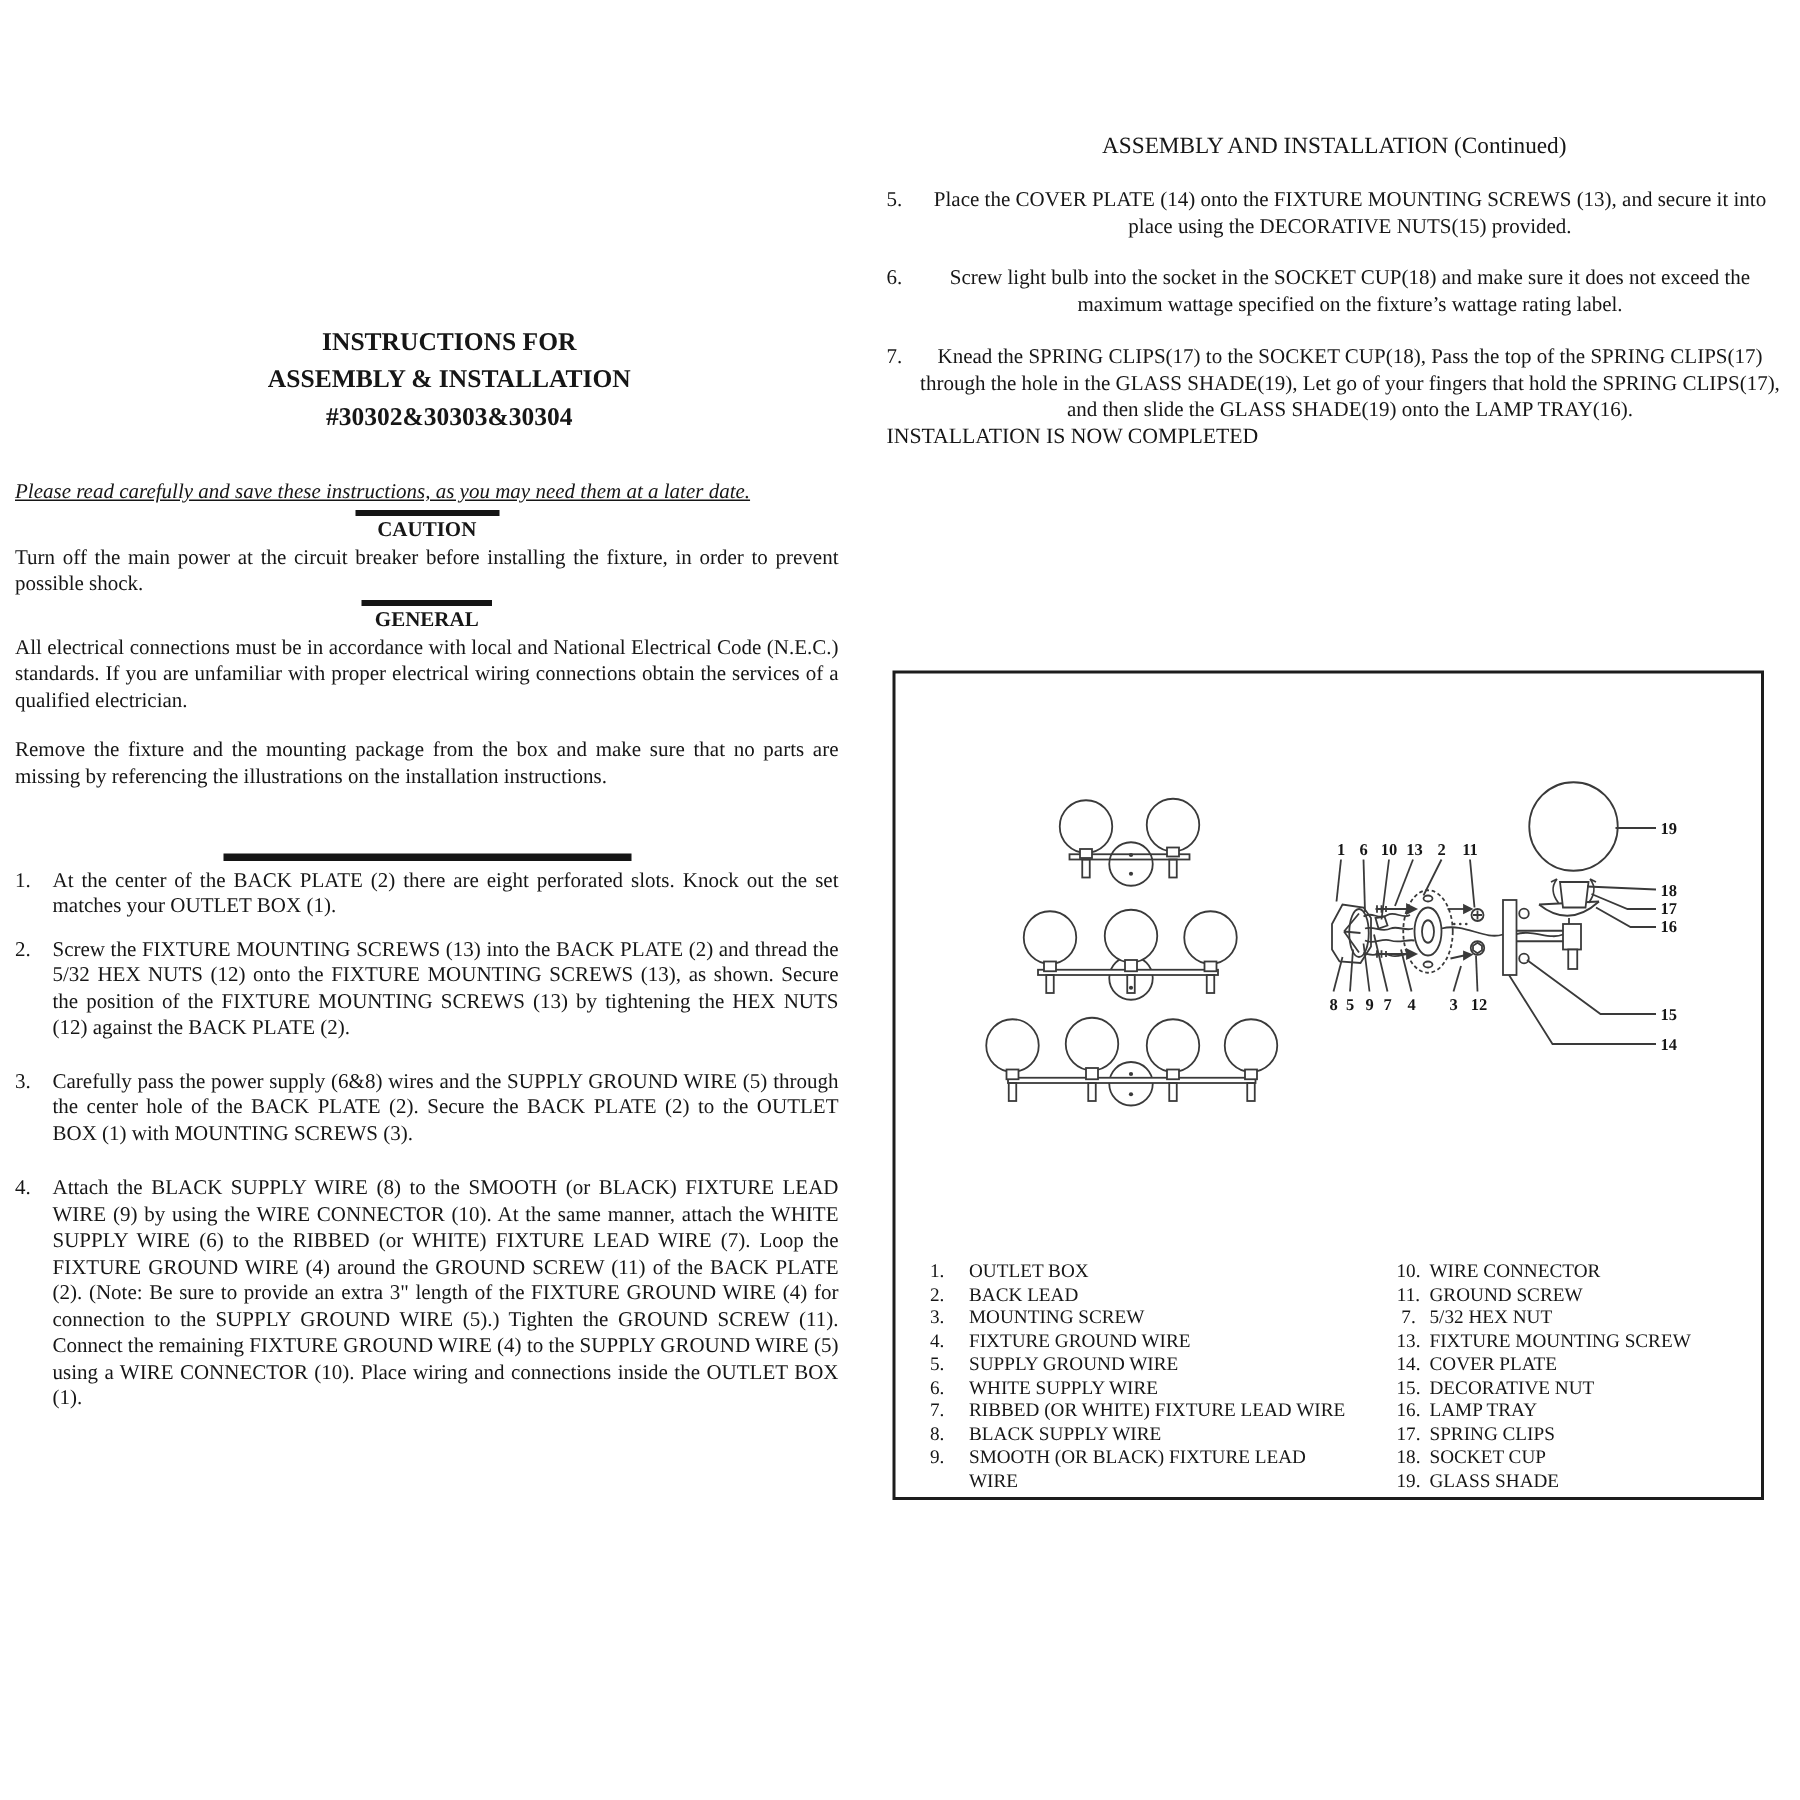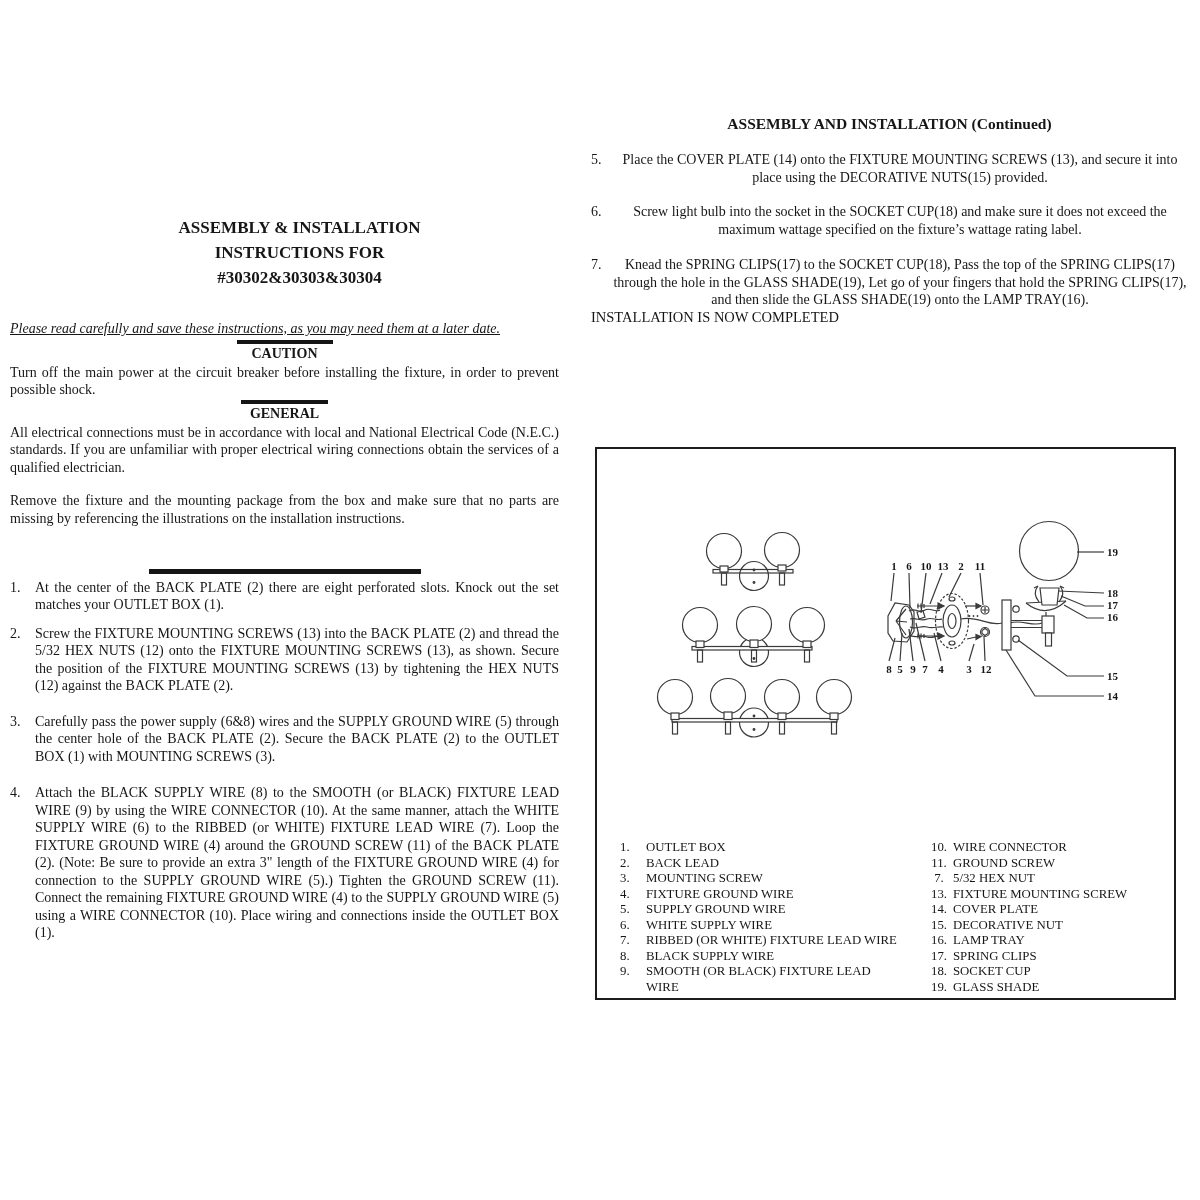--- a/index.html
+++ b/index.html
@@ -17,21 +17,21 @@
   .h2{text-align:center;font-weight:bold;font-size:14px;line-height:20px;}
   .para{font-size:14px;line-height:17.5px;text-align:justify;}
   .mt16{margin-top:16px;}
   .li{display:flex;font-size:14px;line-height:17.5px;}
   .li .n{flex:none;width:25px;}
   .li .t{flex:1 1 auto;text-align:justify;}
   .li1{margin-top:5px;} .li2{margin-top:11px;} .li3{margin-top:18px;} .li4{margin-top:19px;}
 
   
   .colR{position:absolute;left:591px;top:0;width:597px;}
-  .h2c{margin-top:114px;text-align:center;font-weight:bold;font-size:15.5px;line-height:20px;}
+  .h2c{margin-top:88px;text-align:center;font-weight:normal;font-size:15.5px;line-height:20px;}
   .colR .li .n{width:21px;}
   .colR .li .t{text-align:center;}
   .r5{margin-top:17px;} .r6{margin-top:17px;} .r7{margin-top:18px;}
   .completed{font-size:14.5px;line-height:17.5px;}
 
   
   .figbox{position:absolute;left:595px;top:447px;width:581px;height:553px;border:2px solid #1c1c1c;box-sizing:border-box;background:#fff;}
   .figbox svg{position:absolute;left:0;top:0;}
   .figbox svg text{font-family:"Liberation Serif",serif;font-size:11px;font-weight:bold;fill:#161616;}
   .parts{position:absolute;left:0;top:391px;width:100%;font-size:12.8px;line-height:15.5px;}
@@ -43,22 +43,22 @@
   .pR .prow .pn{width:28px;text-align:center;}
   .prow .pv{flex:1 1 auto;white-space:pre-line;}
 </style>
 </head>
 <body>
 
 <div class="page">
 
   <div class="colL">
     <div class="title">
+      <div>INSTRUCTIONS FOR</div>
       <div>ASSEMBLY &amp; INSTALLATION</div>
-      <div>INSTRUCTIONS FOR</div>
       <div>#30302&amp;30303&amp;30304</div>
     </div>
 
     <div class="intro para">Please read carefully and save these instructions, as you may need them at a later date.</div>
 
     <div class="rule rule-caution"></div>
     <div class="h2">CAUTION</div>
     <div class="para">Turn off the main power at the circuit breaker before installing the fixture, in order to prevent possible shock.</div>
 
     <div class="rule rule-general"></div>

